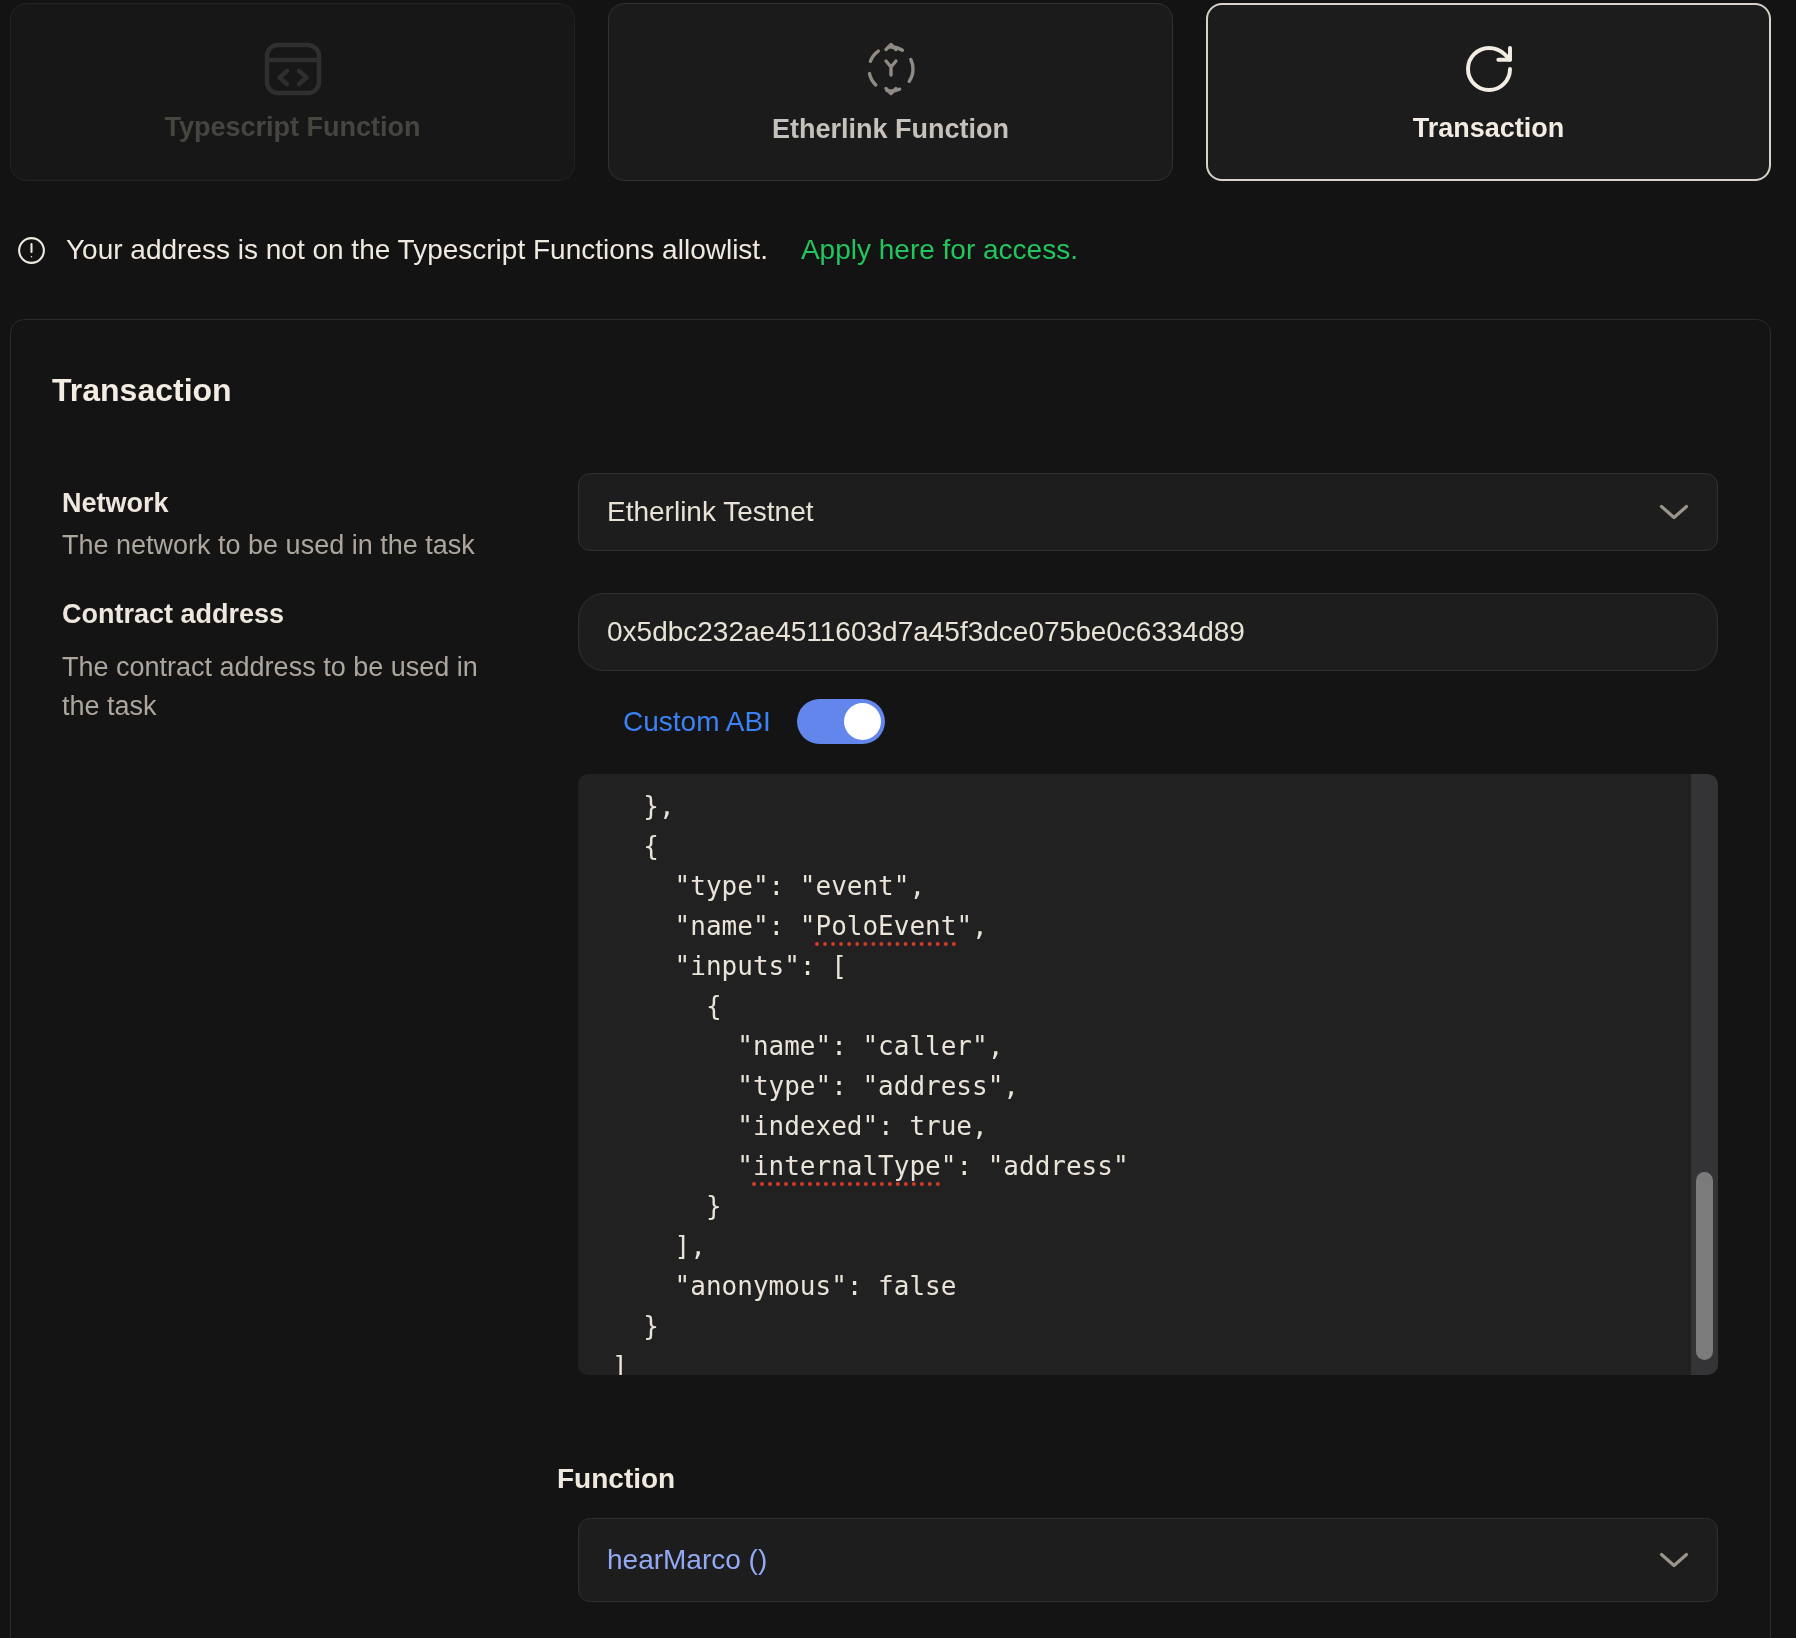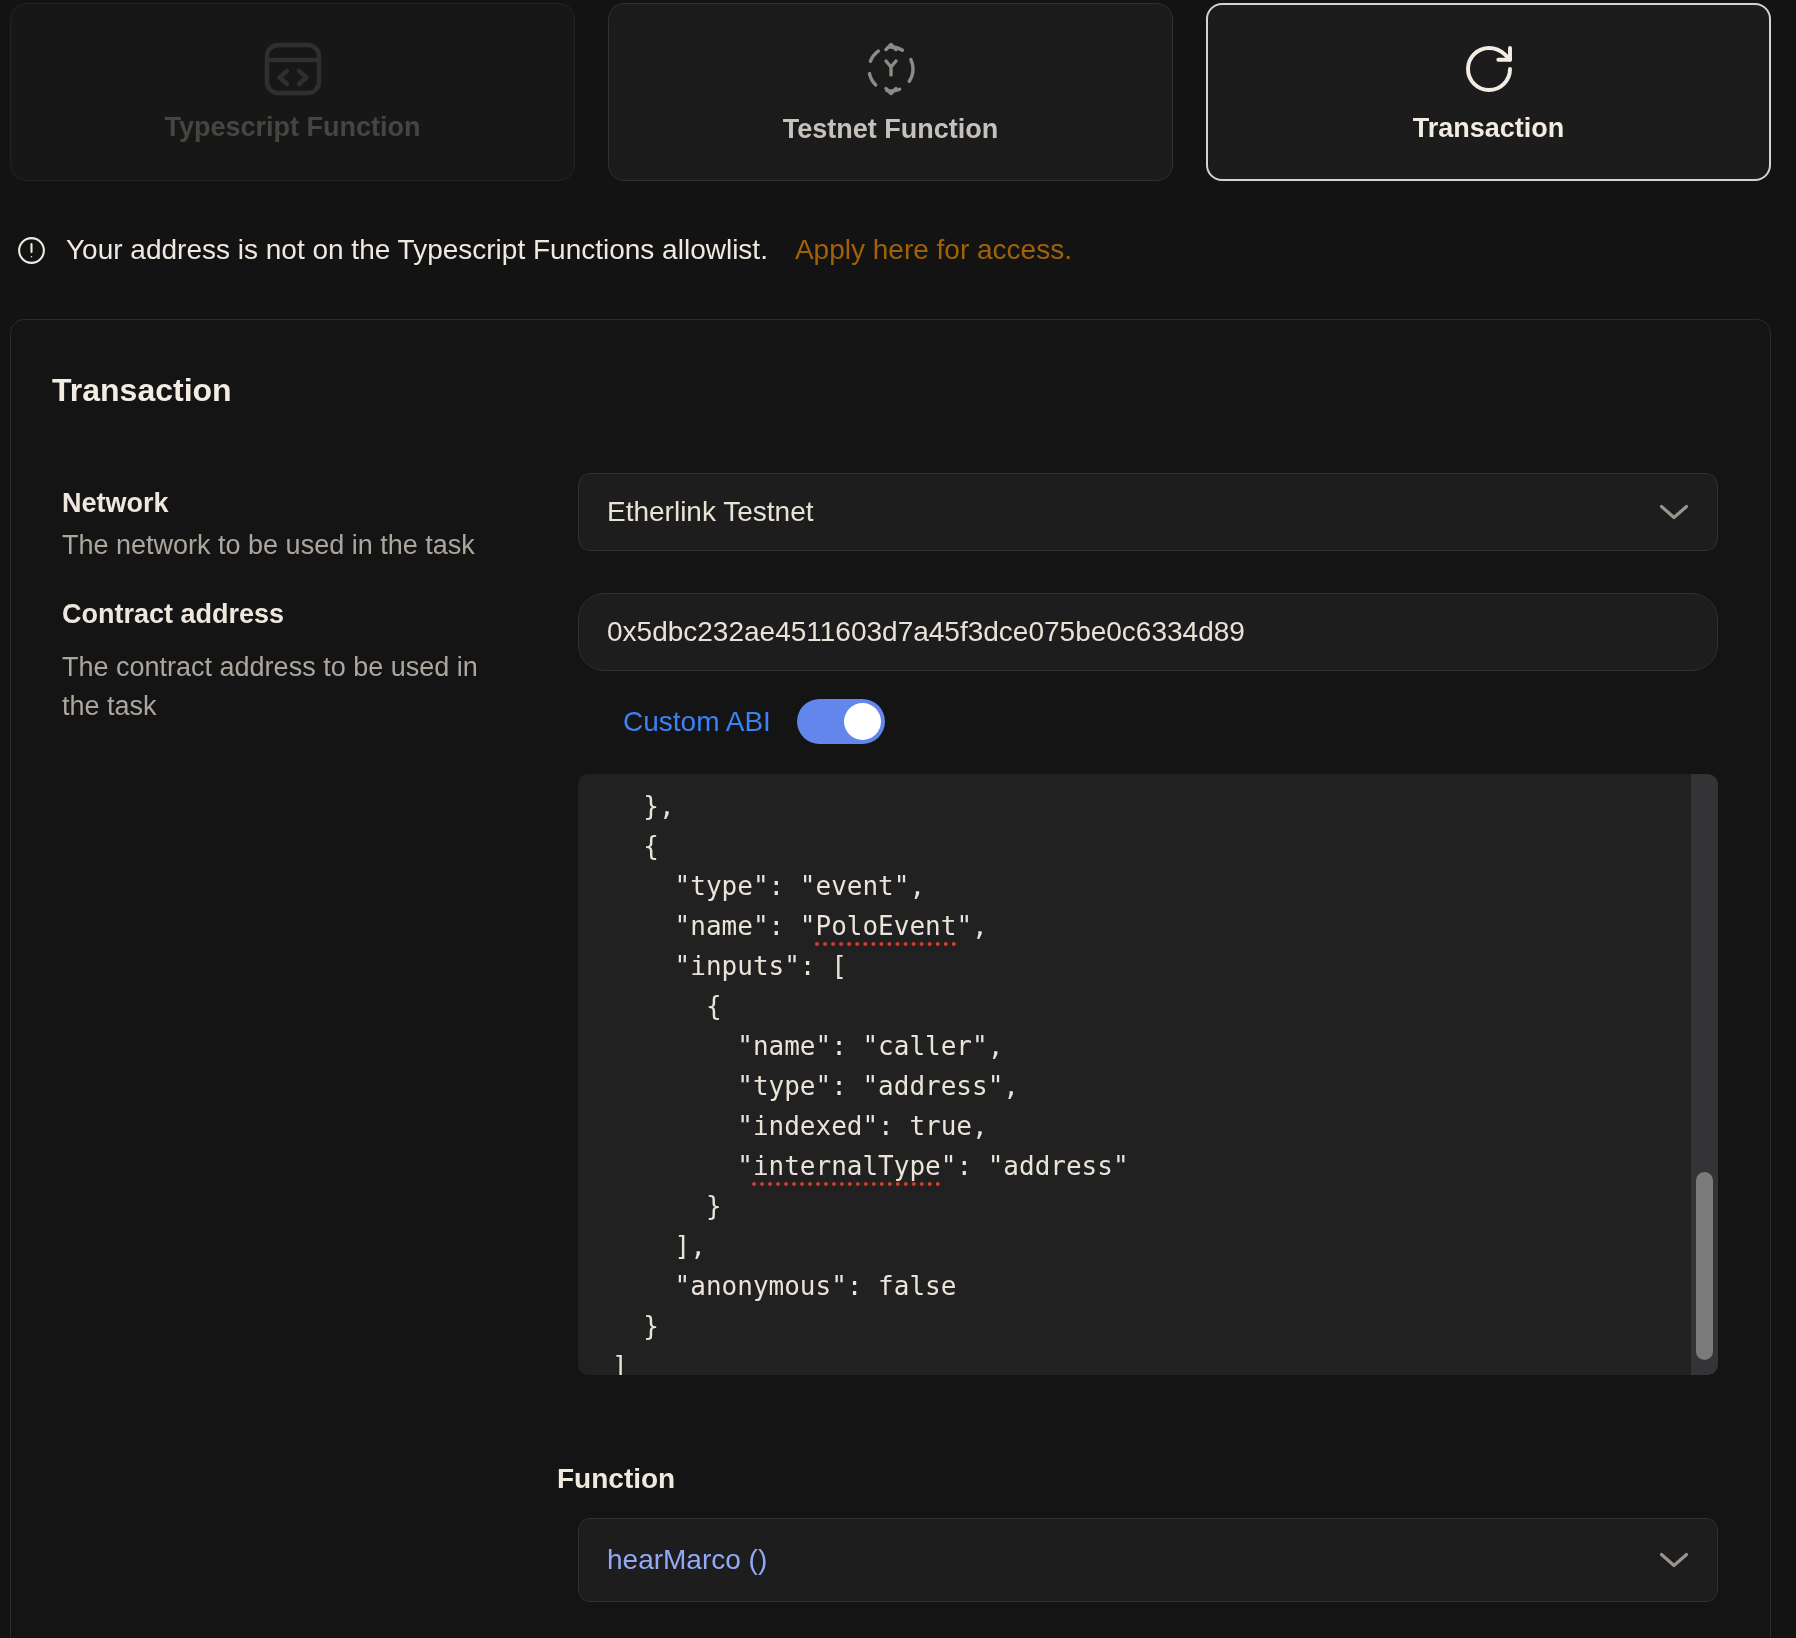--- a/index.html
+++ b/index.html
@@ -15,21 +15,21 @@
   .tab-card.t2{left:608px;background:#1b1b1c;border-color:#313130;}
   .tab-card.t3{left:1206px;background:#1c1c1d;border:2px solid #d8d2c9;}
   .tab-label{font-size:27px;font-weight:700;}
   .t1 .tab-label{color:#47453f;}
   .t2 .tab-label{color:#c6c1ba;}
   .t3 .tab-label{color:#f3ecе2;color:#f3ece2;}
 
   
   .notice{position:absolute;left:16px;top:234px;display:flex;align-items:center;gap:19px;
           font-size:28px;color:#efe9df;}
-  .notice-link{color:#a16207;margin-left:8px;cursor:pointer;text-decoration:none;text-align:center;}
+  .notice-link{color:#22c55e;margin-left:14px;cursor:pointer;text-decoration:none;text-align:center;}
 
   
   .panel{position:absolute;left:10px;top:319px;width:1761px;height:1500px;box-sizing:border-box;
          background:#141415;border:1px solid #2b2b2c;border-radius:14px;}
   .panel-title{position:absolute;left:52px;top:372px;font-size:32px;font-weight:700;color:#f3ece2;}
 
   .field-label{position:absolute;left:62px;font-size:27px;font-weight:700;color:#eee7dd;}
   .field-desc{position:absolute;left:62px;font-size:27px;color:#aca69d;line-height:39px;}
 
   .lbl-network{top:488px;}
@@ -81,21 +81,21 @@
     <div class="tab-label">Typescript Function</div>
   </div>
 
   <div class="tab-card t2">
     <svg width="58" height="58" viewBox="0 0 58 58" fill="none" stroke="#8f8a84" stroke-width="3.4" stroke-linecap="round" stroke-linejoin="round">
       <circle cx="29" cy="29" r="22" stroke-dasharray="13 12.5"></circle>
       <path d="M24 9.5 L29 4.5 L34 9.5"></path>
       <path d="M24 48.5 L29 53.5 L34 48.5"></path>
       <path d="M29 26 v9 M24 21 l5 6 l5 -6"></path>
     </svg>
-    <div class="tab-label">Testnet Function</div>
+    <div class="tab-label">Etherlink Function</div>
   </div>
 
   <div class="tab-card t3" aria-selected="true">
     <svg width="56" height="56" viewBox="0 0 24 24" fill="none" stroke="#f3ece2" stroke-width="1.7" stroke-linecap="round" stroke-linejoin="round">
       <path d="M21 12a9 9 0 1 1-9-9c2.52 0 4.93 1 6.74 2.74L21 8"></path>
       <path d="M21 3v5h-5"></path>
     </svg>
     <div class="tab-label">Transaction</div>
   </div>
 

